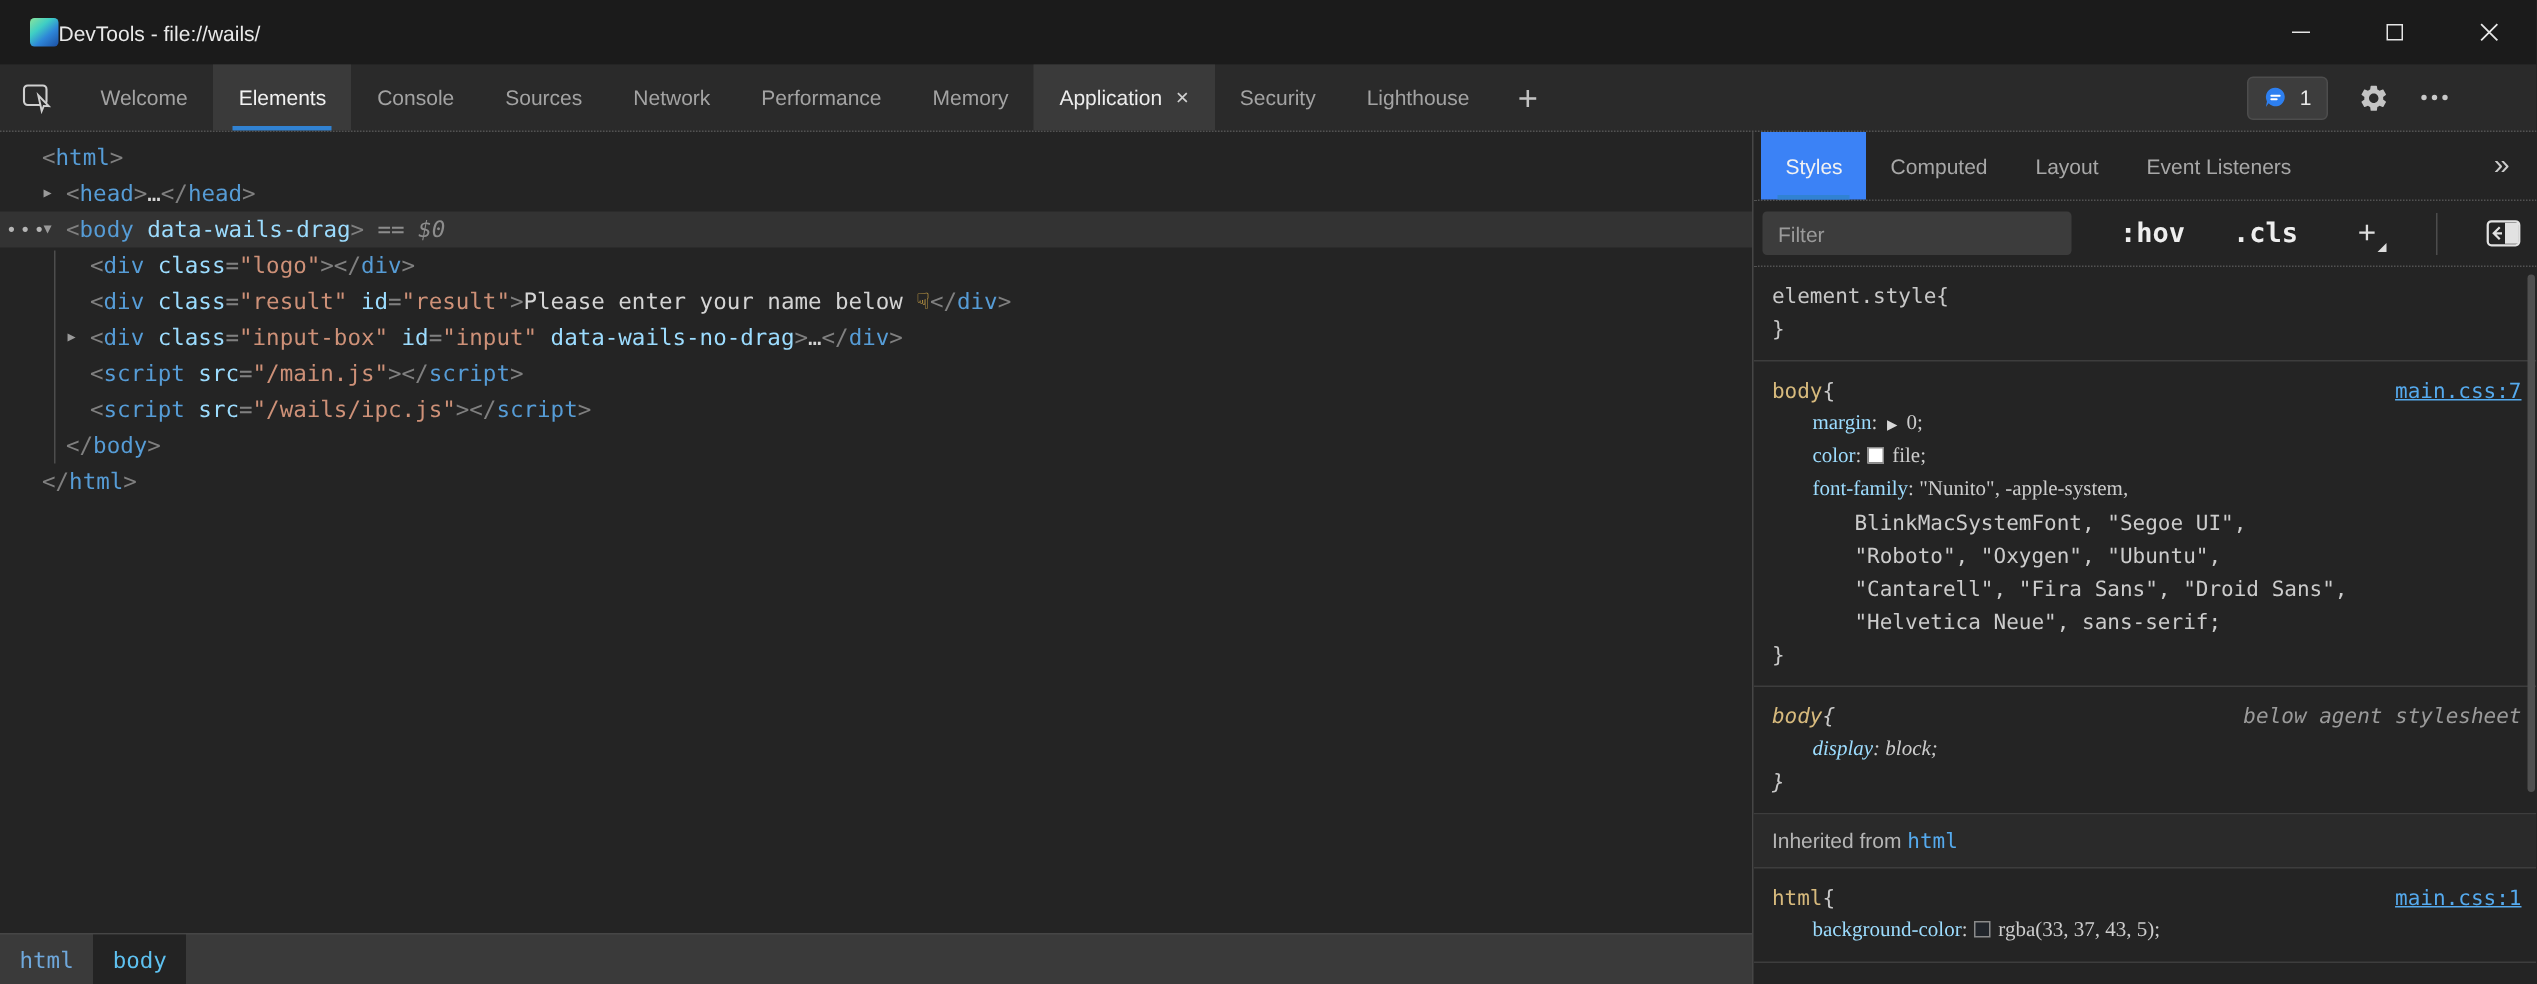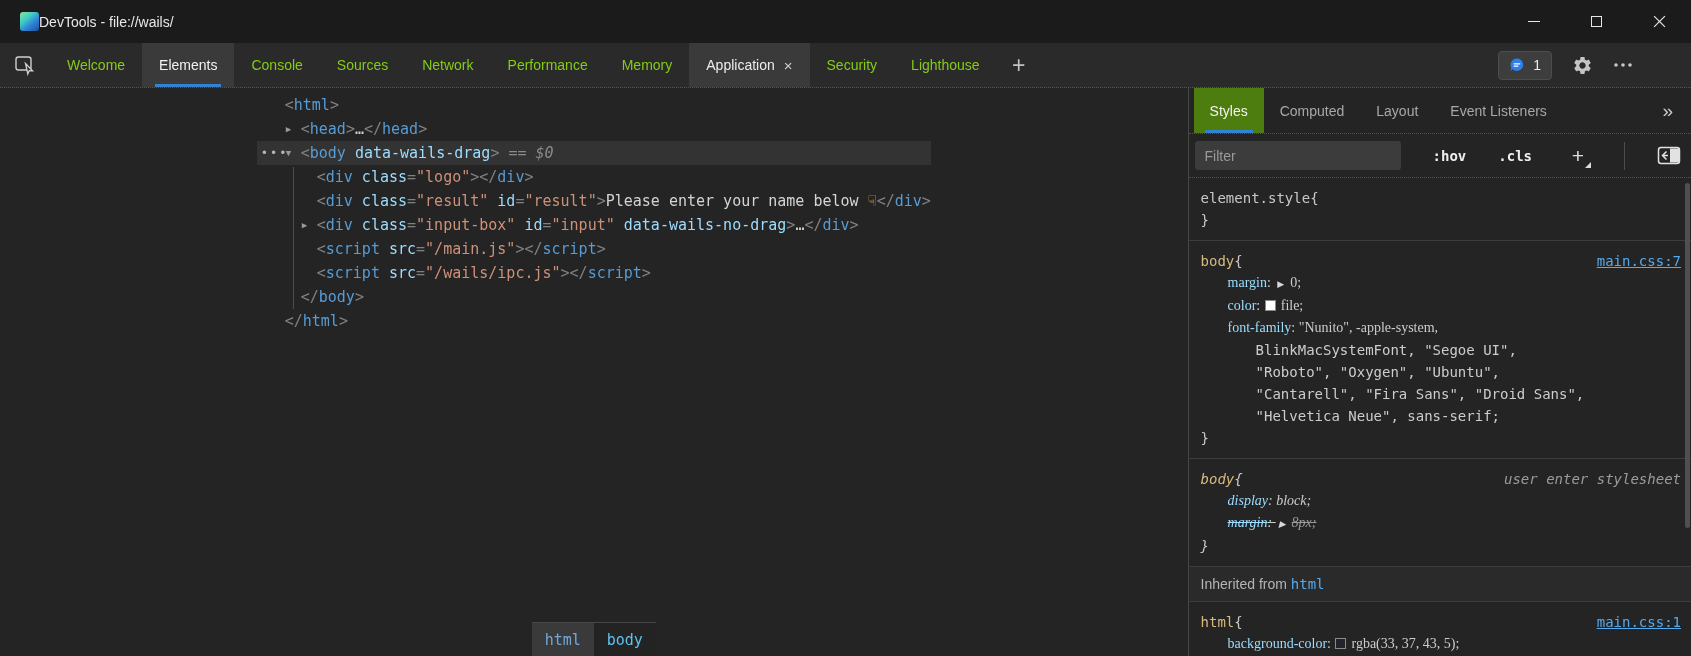--- a/index.html
+++ b/index.html
@@ -18,36 +18,36 @@
   .win-controls { margin-left:auto; display:flex; height:100%; }
   .win-btn { width:63px; height:100%; display:flex; align-items:center; justify-content:center; }
   .glyph-min { width:12px; height:1px; background:#e6e6e6; }
   .glyph-max { width:11px; height:11px; border:1px solid #e6e6e6; }
   
   .tabbar { height:45px; background:#2a2a2a; display:flex; align-items:stretch;
     border-bottom:1px dotted #525252; }
   .inspect-btn { width:50px; display:flex; align-items:center; justify-content:center; }
   .tab-strip { display:flex; align-items:stretch; }
   .tab { padding:0 17px; display:flex; align-items:center; gap:9px;
-    color:#84cc16; font-size:14px; position:relative; white-space:nowrap; }
+    color:#a3a3a3; font-size:14px; position:relative; white-space:nowrap; }
   .tab.active { background:#3a3a3a; color:#f2f2f2; }
   .tab.active::after { content:''; position:absolute; left:13px; right:13px; bottom:0;
     height:3px; background:#3182d2; }
   .tab.highlight { background:#3a3a3a; color:#ececec; }
   .tab-close { color:#d0d0d0; font-size:15px; line-height:1; }
   .add-tab { width:44px; display:flex; align-items:center; justify-content:center;
     color:#c2c2c2; font-size:23px; font-weight:300; }
   .tab-right { margin-left:auto; display:flex; align-items:center; gap:20px; padding-right:58px; }
   .issues-badge { background:#3d3d3d; border:1px solid #4d4d4d; border-radius:4px; height:29px;
     padding:0 10px; display:flex; align-items:center; gap:8px; color:#ebebeb; font-size:14px; }
   .icon-btn { display:flex; align-items:center; justify-content:center; }
   
   .main { display:flex; height:568px; }
   .elements-panel { width:1200px; display:flex; flex-direction:column;
-    border-right:1px solid #464646; position:relative;align-items:center; }
+    border-right:1px solid #464646; position:relative; }
   .tree { flex:1; position:relative; padding-top:5px;
     font-family:"DejaVu Sans Mono", monospace; font-size:15px; overflow:hidden; }
   .tree-row { height:24px; line-height:24px; white-space:pre; position:relative; }
   .tree-row.selected { background:#333333; }
   .tw-arrow { position:absolute; color:#9a9a9a; font-size:9px; top:0; }
   .dots-handle { position:absolute; left:4px; top:0; color:#b5b5b5; font-size:12px;
     letter-spacing:2px; }
   .guide { position:absolute; left:36px; top:79px; height:142px; width:1px; background:#4d4d4d; }
   .sp { color:#808080; } .st { color:#569cd6; } .sa { color:#9cdcfe; }
   .sq { color:#ce9178; } .sx { color:#d4d4d4; }
@@ -56,31 +56,31 @@
   .breadcrumb { height:34px; background:#3a3a3a; display:flex; align-items:stretch;
     font-family:"DejaVu Sans Mono", monospace; font-size:15px; border-top:1px solid #464646; }
   .crumb { padding:0 13px; display:flex; align-items:center; color:#6fa8dc; }
   .crumb.active { background:#232323; color:#5ec1f0; }
   
   .styles-panel { flex:1; display:flex; flex-direction:column; position:relative; }
   .styles-tabs { height:46px; display:flex; align-items:stretch; padding-left:5px;
     border-bottom:1px dotted #525252; }
   .styles-tab { padding:0 16px; display:flex; align-items:center; color:#a8a8a8;
     font-size:14px; position:relative; white-space:nowrap; }
-  .styles-tab.active { background:#4d7c0f; color:#f2f2f2; }
+  .styles-tab.active { background:#3b82f6; color:#f2f2f2; }
   .styles-tab.active::after { content:''; position:absolute; left:11px; right:11px; bottom:0;
     height:3px; background:#3182d2; }
   .more-tabs { margin-left:auto; align-self:center; margin-right:18px; color:#cccccc;
     font-size:19px; }
   .styles-toolbar { height:44px; display:flex; align-items:center; gap:32px;
     padding:0 10px 0 6px; border-bottom:1px dotted #525252; }
   .filter-input { width:206px; height:29px; background:#3c3c3c; border:none; border-radius:3px;
     color:#cccccc; padding:0 10px; font-size:14px; font-family:"Liberation Sans",sans-serif; outline:none; }
   .filter-input::placeholder { color:#9a9a9a; }
-  .pseudo-btn { color:#eeeeee; font-weight:bold; font-size:14px;
+  .pseudo-btn { color:#eeeeee; font-weight:bold; font-size:18px;
     font-family:"DejaVu Sans Mono", monospace; }
   .add-style-btn { position:relative; width:28px; height:28px; color:#dddddd; font-size:21px;
     font-weight:300; display:flex; align-items:center; justify-content:center; }
   .add-style-btn::after { content:''; position:absolute; right:1px; bottom:2px; width:0; height:0;
     border-left:6px solid transparent; border-bottom:6px solid #dddddd; }
   .toolbar-sep { width:1px; height:28px; background:#4c4c4c; margin-left:auto; }
   .styles-scroll { flex:1; overflow:hidden; font-family:"DejaVu Sans Mono", monospace;
     font-size:14px; }
   .style-section { border-bottom:1px solid #3d3d3d; padding:9px 8px 9px 12px; line-height:22px; }
   .style-section.ua { font-style:italic; }
@@ -269,24 +269,23 @@
           <div class="wrapline"><span class="pv">BlinkMacSystemFont, "Segoe UI",</span></div>
           <div class="wrapline"><span class="pv">"Roboto", "Oxygen", "Ubuntu",</span></div>
           <div class="wrapline"><span class="pv">"Cantarell", "Fira Sans", "Droid Sans",</span></div>
           <div class="wrapline"><span class="pv">"Helvetica Neue", sans-serif;</span></div>
           <div><span class="brace">}</span></div>
         </div>
         <div class="style-section ua">
           <div class="rule-header">
             <span class="sel-tan">body</span>
             <span class="brace"> {</span>
-            <span class="ua-note">user enter stylesheet</span>
+            <span class="ua-note">below agent stylesheet</span>
           </div>
           <div class="decl"><span class="prop">display</span><span class="pcolon">: </span><span class="pv">block;</span></div>
-          <div class="decl struck"><span class="prop">margin</span><span class="pcolon">: </span><span class="exp-arrow">▶</span><span class="pv">8px;</span></div>
           <div><span class="brace">}</span></div>
         </div>
         <div class="inherit-header"><span class="">Inherited from </span><span class="inherit-tag">html</span></div>
         <div class="style-section">
           <div class="rule-header">
             <span class="sel-tan">html</span>
             <span class="brace"> {</span>
             <span class="rule-link">main.css:1</span>
           </div>
           <div class="decl"><span class="prop">background-color</span><span class="pcolon">: </span><span class="swatch" style="background: rgb(33, 37, 43);"></span><span class="pv">rgba(33, 37, 43, 5);</span></div>

